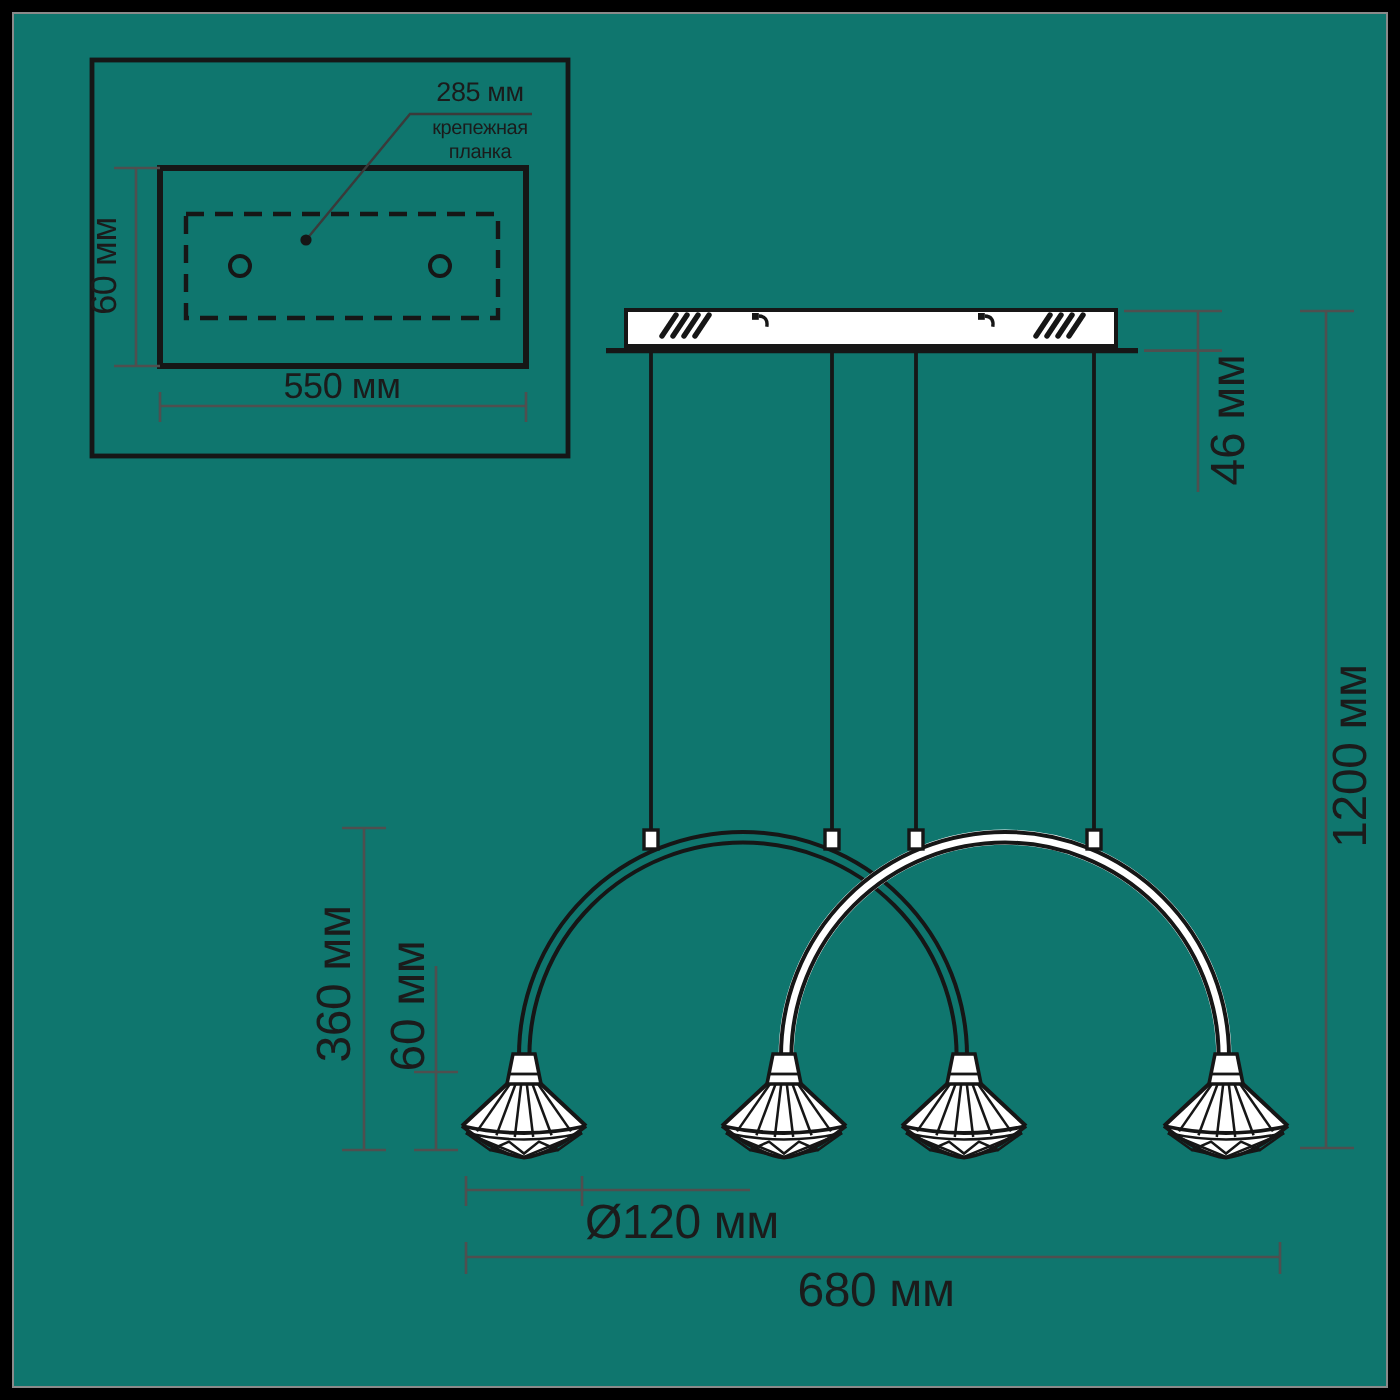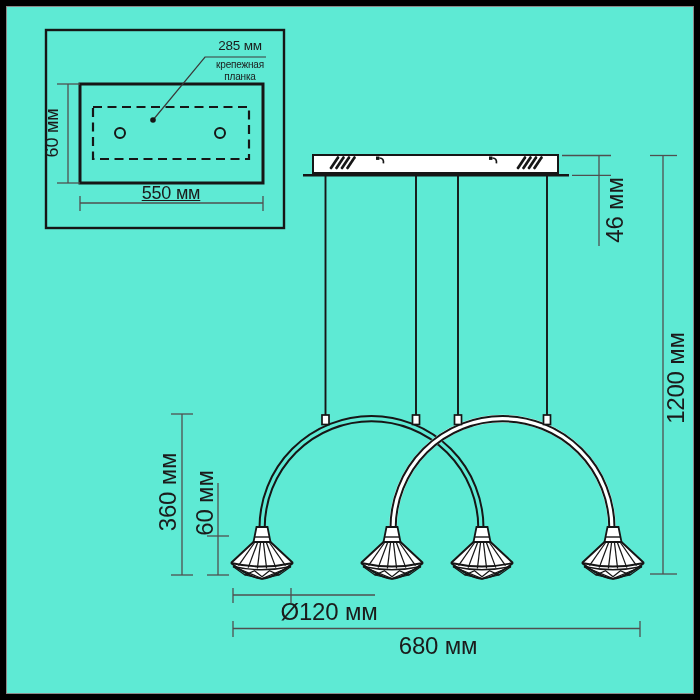--- a/index.html
+++ b/index.html
@@ -1,17 +1,17 @@
 <!DOCTYPE html>
 <html><head>
 <meta charset="utf-8">
 <style>
   html,body{margin:0;padding:0;background:#fff;}
   .canvas{
-    position:relative;width:700px;height:700px;background:#5eead4;
+    position:relative;width:700px;height:700px;background:#0f766e;
     box-shadow: inset 0 0 0 6px #000, inset 0 0 0 7px #8a8a8a;
     font-family:"Liberation Sans","DejaVu Sans",sans-serif;
     overflow:hidden;
   }
   svg{position:absolute;left:0;top:0;}
   .lbl{
     position:absolute;white-space:nowrap;color:#1b1b1b;
     transform:translate(-50%,-50%);line-height:1;letter-spacing:-0.2px;
   }
   .lbl.v{transform:translate(-50%,-50%) rotate(-90deg);}
@@ -169,22 +169,22 @@
       </g>
     </g>
   </svg>
 
   <div class="lbl small" style="left:240px;top:46px;">285 мм</div>
   <div class="lbl plate-name" style="left:240px;top:71px;">
     <div>крепежная</div>
     <div>планка</div>
   </div>
   <div class="lbl v inset-dim" style="left:52px;top:133px;">60 мм</div>
-  <div class="lbl inset-dim" style="left:171px;top:193px;text-decoration:underline;">550 мм</div>
+  <div class="lbl inset-dim" style="left:171px;top:193px;">550 мм</div>
 
   <div class="lbl v main-dim" style="left:615px;top:210px;">46 мм</div>
   <div class="lbl v main-dim" style="left:676px;top:378px;">1200 мм</div>
   <div class="lbl v main-dim" style="left:168px;top:492px;">360 мм</div>
   <div class="lbl v main-dim" style="left:205px;top:503px;">60 мм</div>
-  <div class="lbl main-dim" style="left:329px;top:612px;text-align:right;">Ø120 мм</div>
+  <div class="lbl main-dim" style="left:341px;top:612px;text-align:right;">Ø120 мм</div>
   <div class="lbl main-dim" style="left:438px;top:646px;">680 мм</div>
 
 </div>
 
 </body></html>

